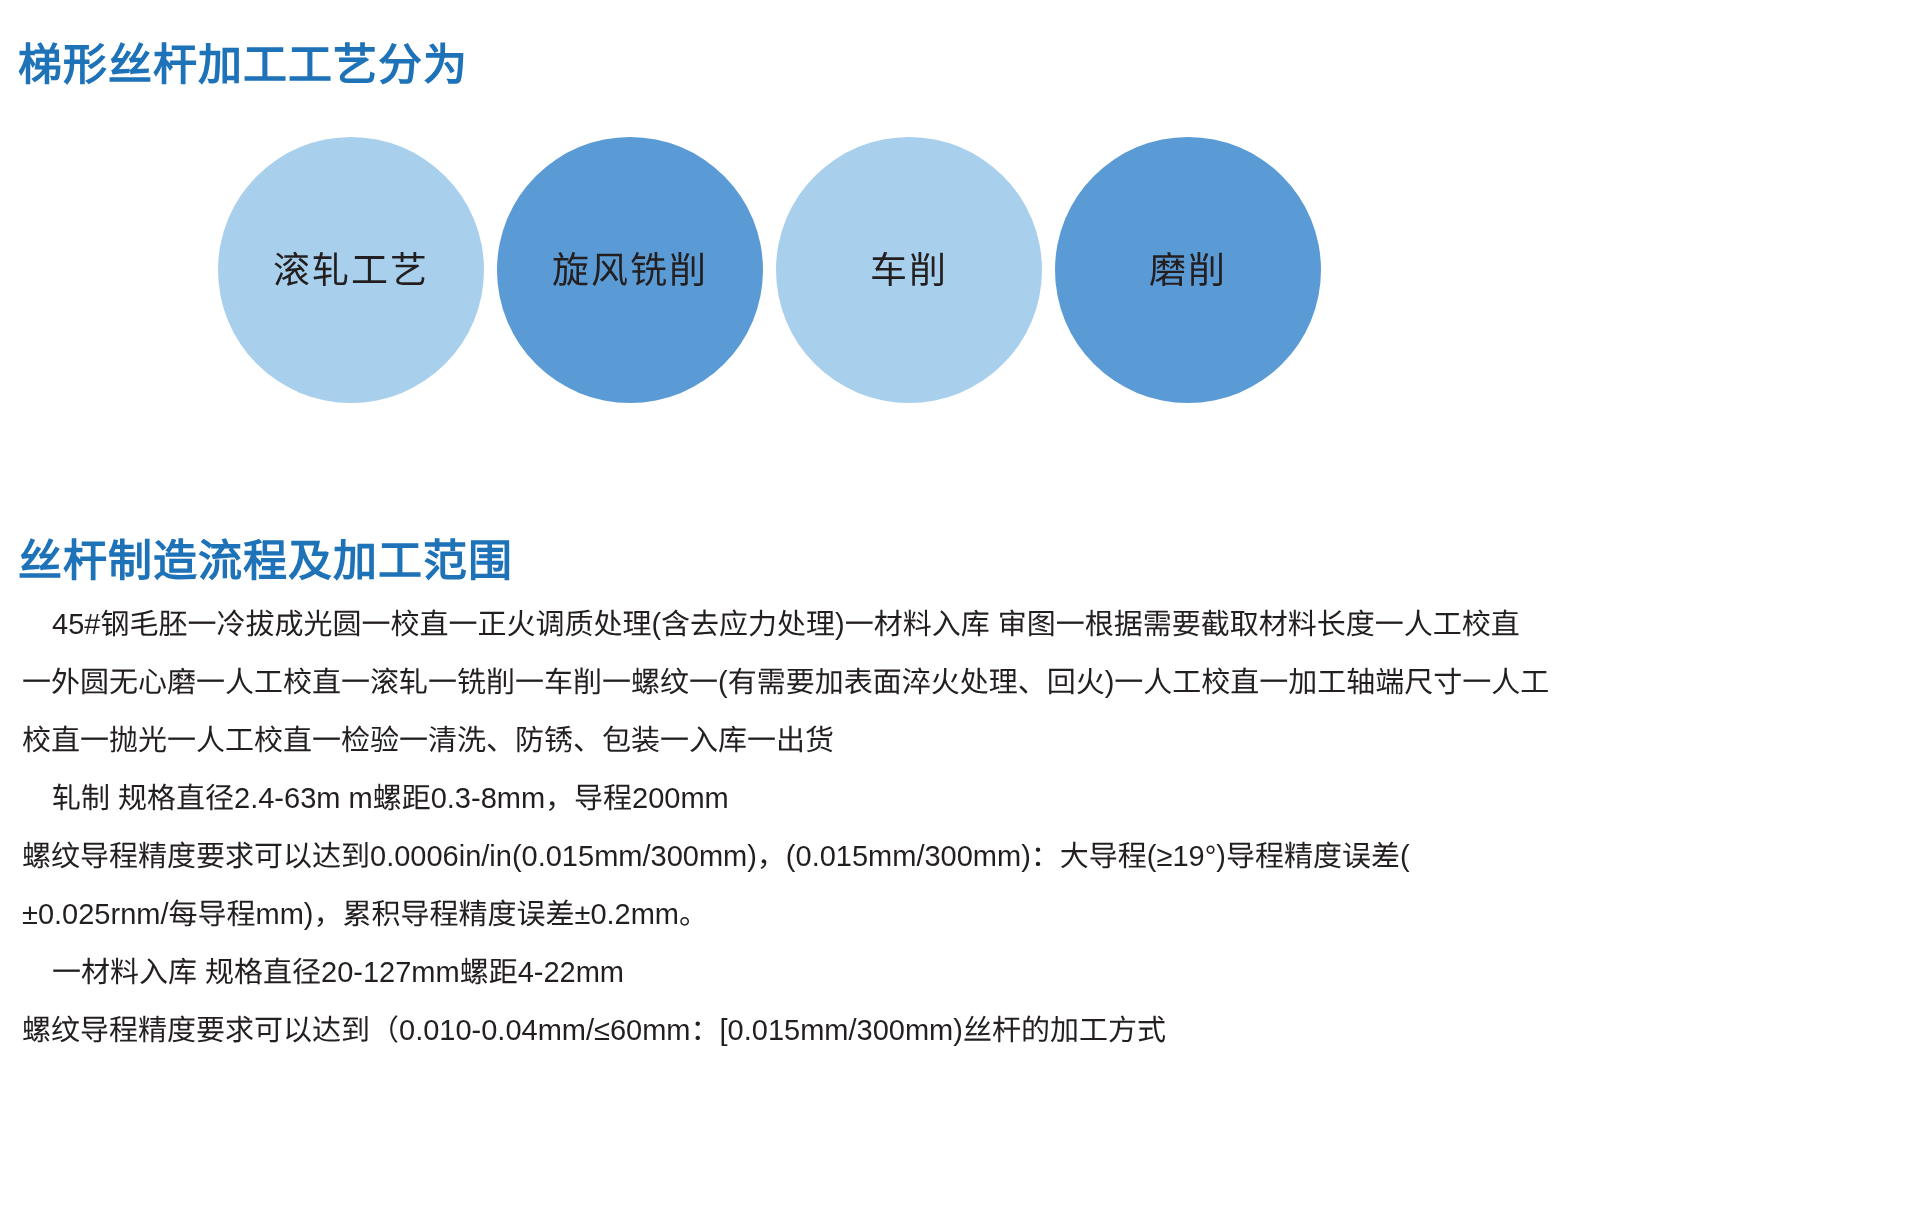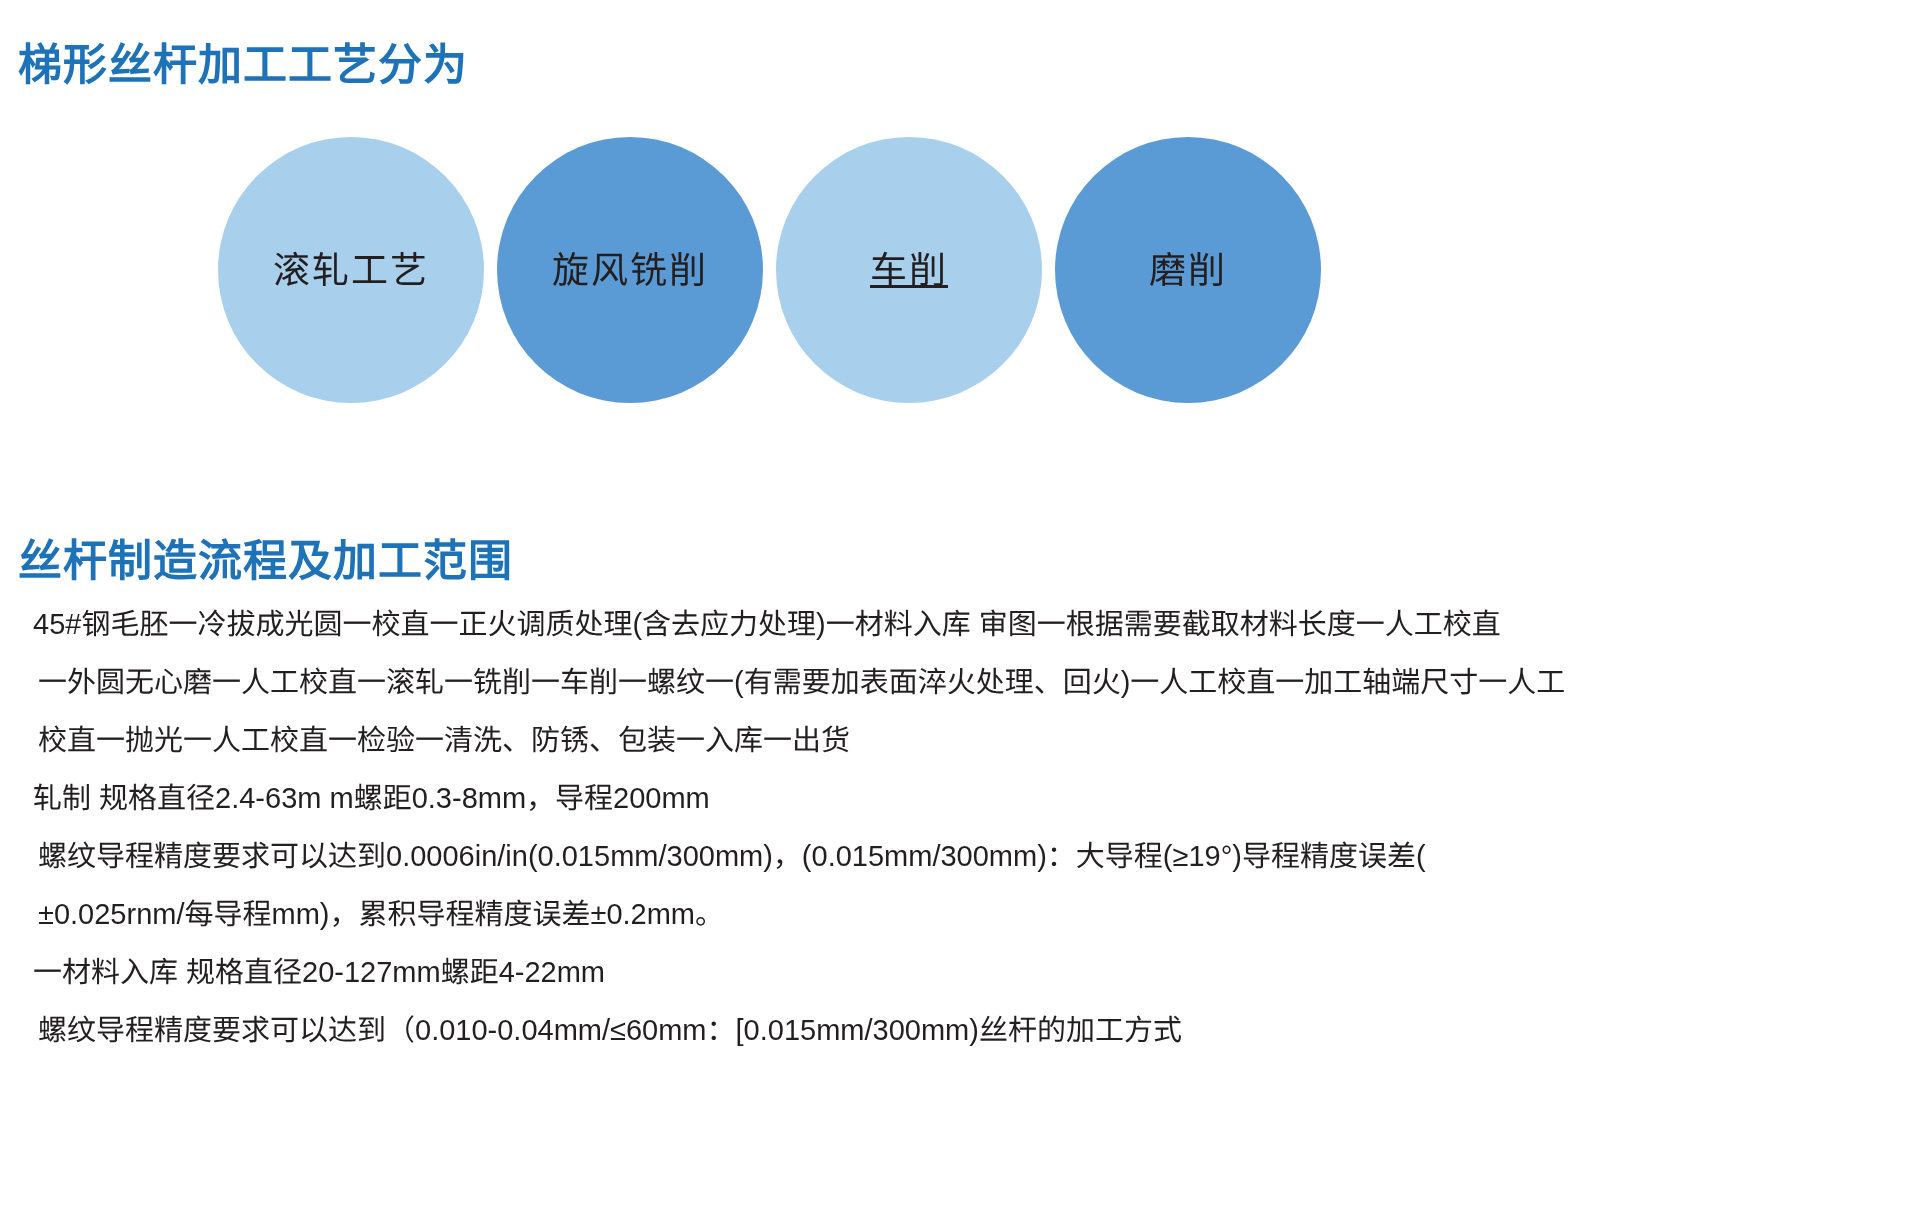--- a/index.html
+++ b/index.html
@@ -81,43 +81,43 @@
     left: 0px;
     top: 595px;
     width: 1920px;
   }
   .text-line {
     font-size: 29px;
     line-height: 58px;
     color: #231f20;
     white-space: nowrap;
     font-family: "Liberation Sans", "DejaVu Sans", sans-serif;
-    padding-left: 38px;
+    padding-left: 22px;
     box-sizing: border-box;
     letter-spacing: 0px;
   }
   .text-line.indent {
-    padding-left: 33px;
+    padding-left: 52px;
   }
 </style>
 </head>
 <body style="background: rgb(255, 255, 255);">
 
 <div class="page">
 
   <h1 class="section-heading" id="heading-1" style="color: rgb(29, 114, 184);">梯形丝杆加工工艺分为</h1>
 
   <div class="circle-row">
     <div class="process-circle circle-0" style="background-color: rgb(168, 208, 237);">
       <span class="circle-label">滚轧工艺</span>
     </div>
     <div class="process-circle circle-1" style="background-color: rgb(91, 155, 213);">
       <span class="circle-label">旋风铣削</span>
     </div>
-    <div class="process-circle circle-2" style="background-color: rgb(168, 208, 237); text-decoration: underline;">
+    <div class="process-circle circle-2" style="background-color: rgb(168, 208, 237);">
       <span class="circle-label">车削</span>
     </div>
     <div class="process-circle circle-3" style="background-color: rgb(91, 155, 213);">
       <span class="circle-label">磨削</span>
     </div>
   </div>
 
   <h1 class="section-heading" id="heading-2" style="color: rgb(29, 114, 184);">丝杆制造流程及加工范围</h1>
 
   <div class="body-text">

